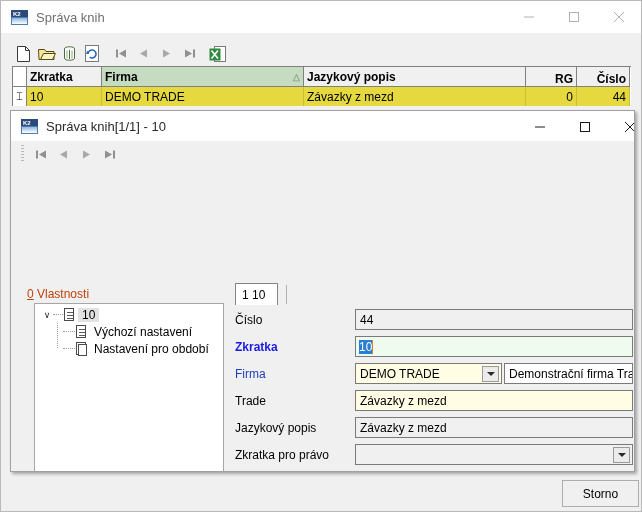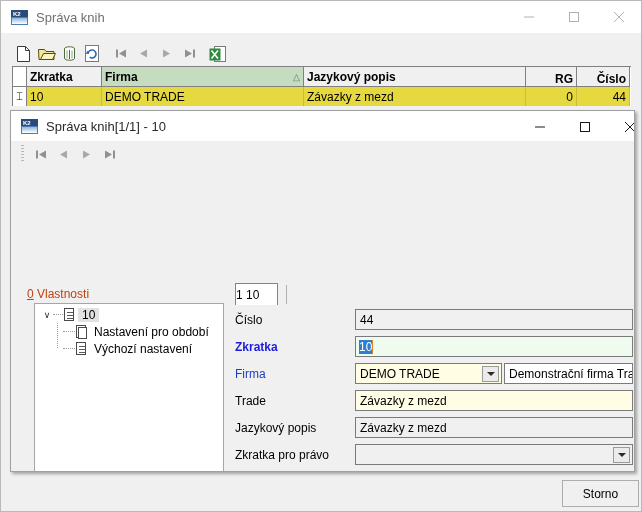--- a/index.html
+++ b/index.html
@@ -218,20 +218,21 @@
     width: 398px; height: 22px;
   }
   #tab-1 {
     position: absolute; left: 0; top: 0;
     width: 43px; height: 22px;
     background: #ffffff;
     border: 1px solid #848484;
     border-bottom: none;
     font-size: 12px; color: #000;
     display: flex; align-items: center;
+    padding-left: 6px;
   }
   #tab-divider {
     position: absolute; left: 51px; top: 2px;
     width: 1px; height: 19px; background: #b0b0b0;
   }
 
   
   #form { position: absolute; left: 224px; top: 198px; width: 400px; }
   .frow { position: relative; height: 27px; }
   .flabel {
@@ -481,32 +482,32 @@
           <div class="tree-node root">
             <span class="chev">∨</span>
             <span class="dotline"></span>
             <span class="docicon">
               <span class="pg"></span>
             </span>
             <span class="lbl">10</span>
           </div>
           <div class="tree-node child">
             <span class="dotline" style="width: 12px;"></span>
+            <span class="docicon">
+              <span class="pg"></span>
+            </span>
+            <span class="lbl">Výchozí nastavení</span>
+          </div>
+          <div class="tree-node child">
+            <span class="dotline" style="width: 12px;"></span>
             <span class="docicon dbl">
               <span class="pg"></span>
               <span class="pg2"></span>
             </span>
             <span class="lbl">Nastavení pro období</span>
-          </div>
-          <div class="tree-node child">
-            <span class="dotline" style="width: 12px;"></span>
-            <span class="docicon">
-              <span class="pg"></span>
-            </span>
-            <span class="lbl">Výchozí nastavení</span>
           </div>
           <div class="vline" style="left: 22px; top: 19px; height: 25px; bottom: auto;"></div>
         </div>
       </div>
 
     <div id="tabstrip">
       <div id="tab-1">1 10</div>
       <div id="tab-divider"></div>
     </div>
 

